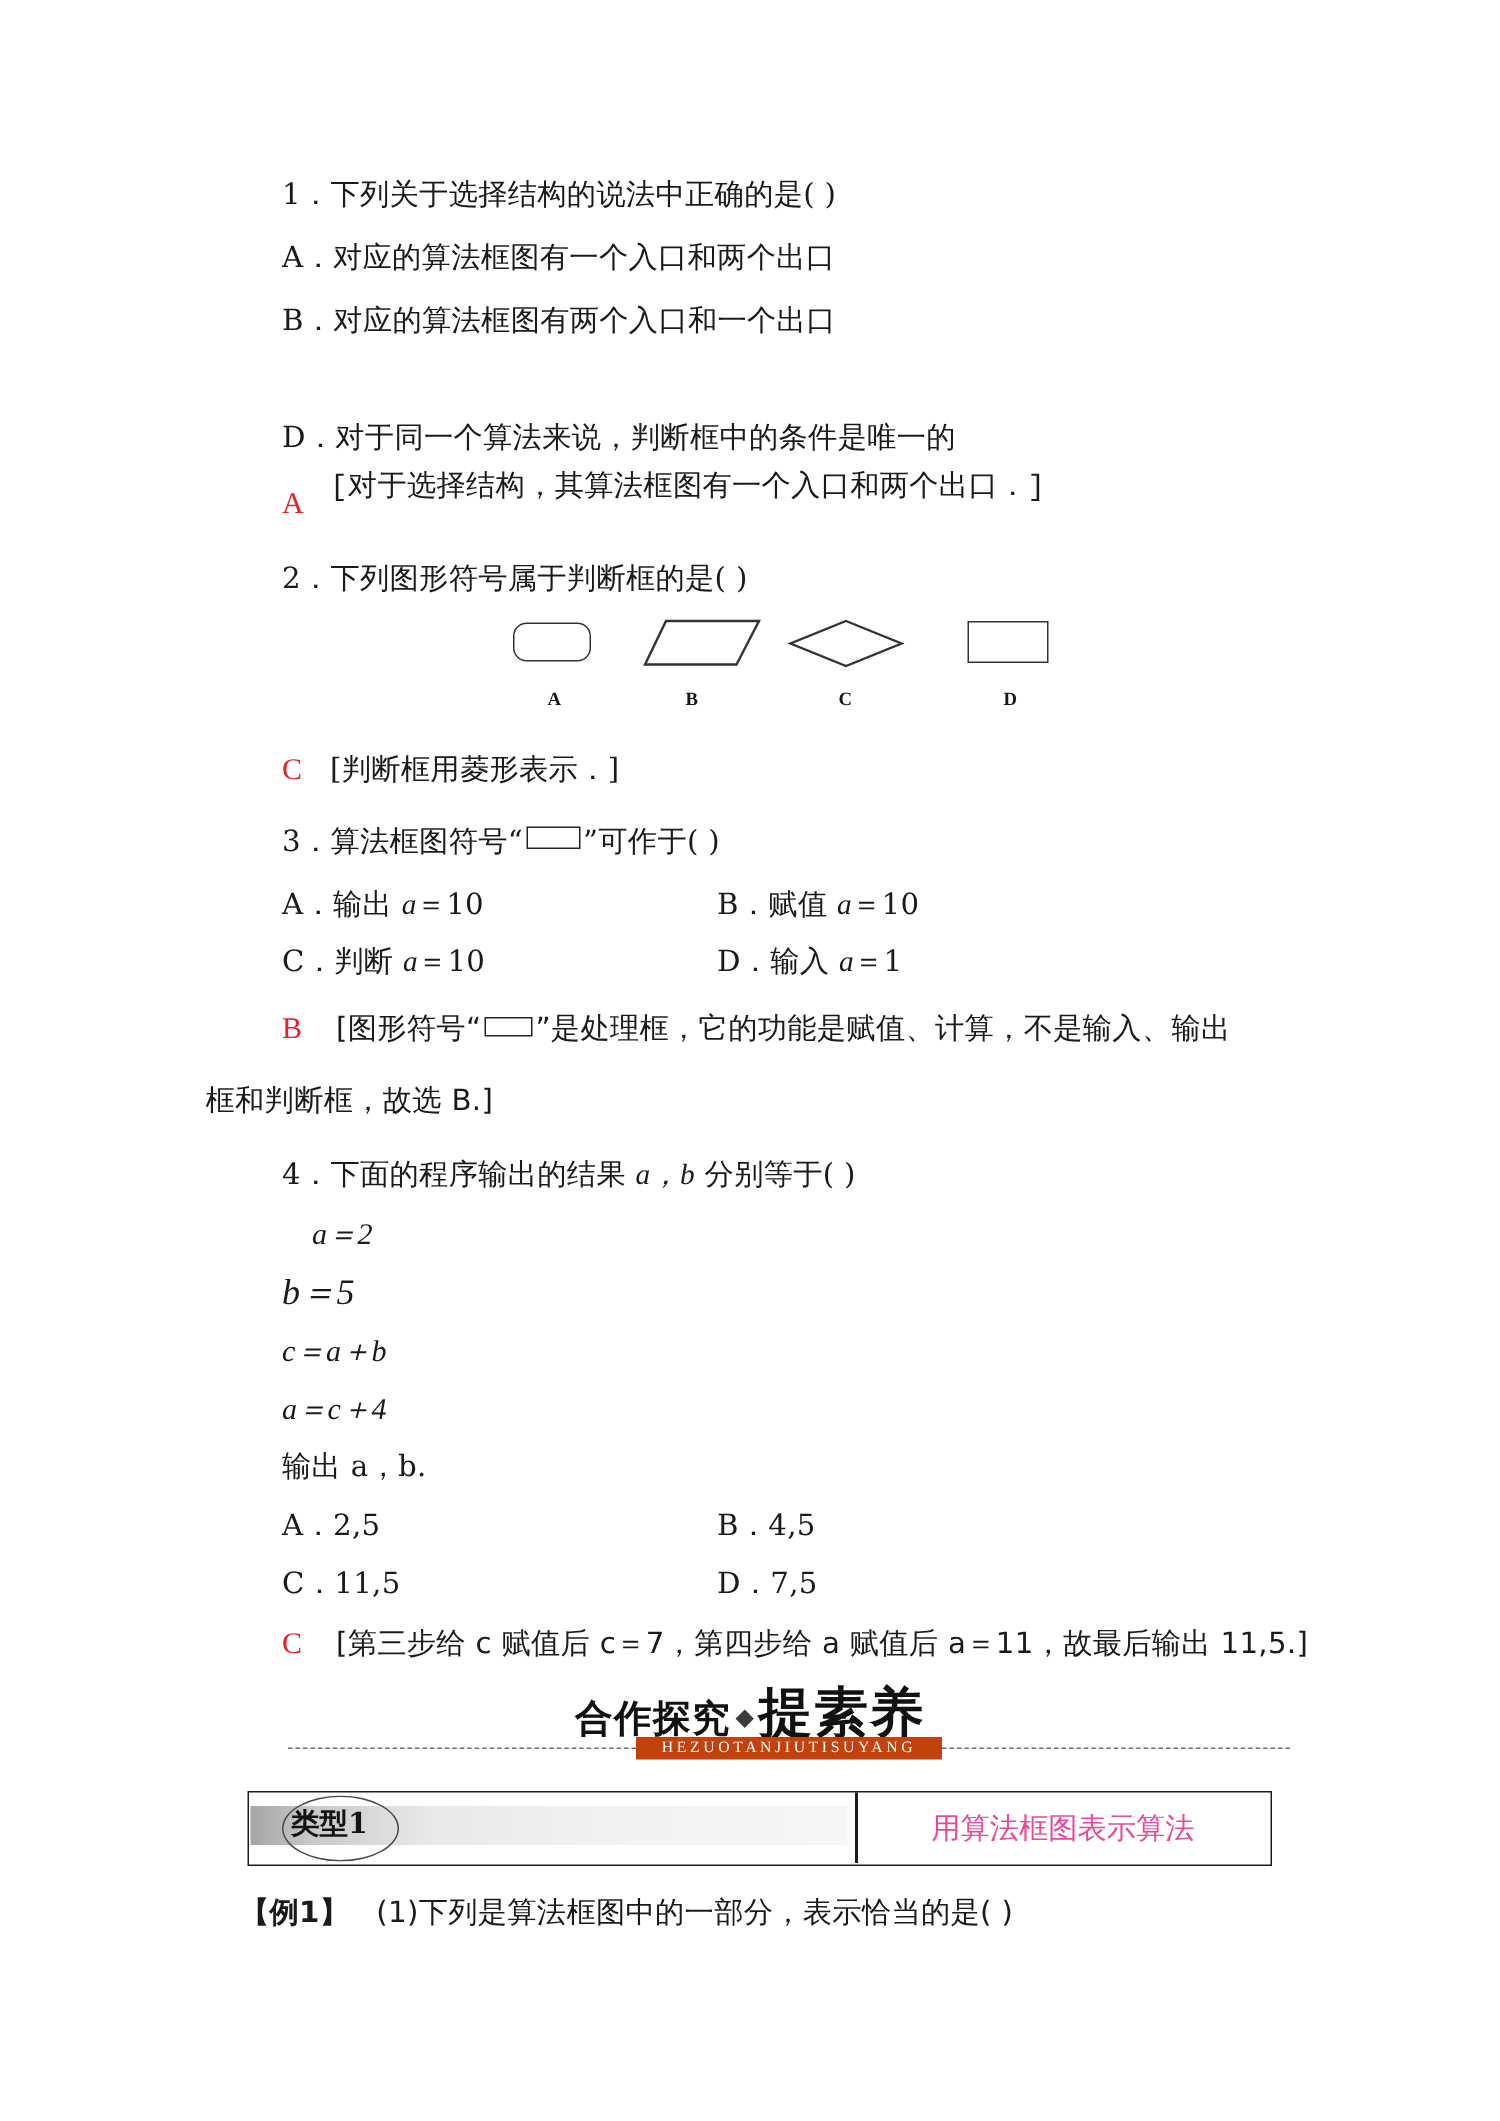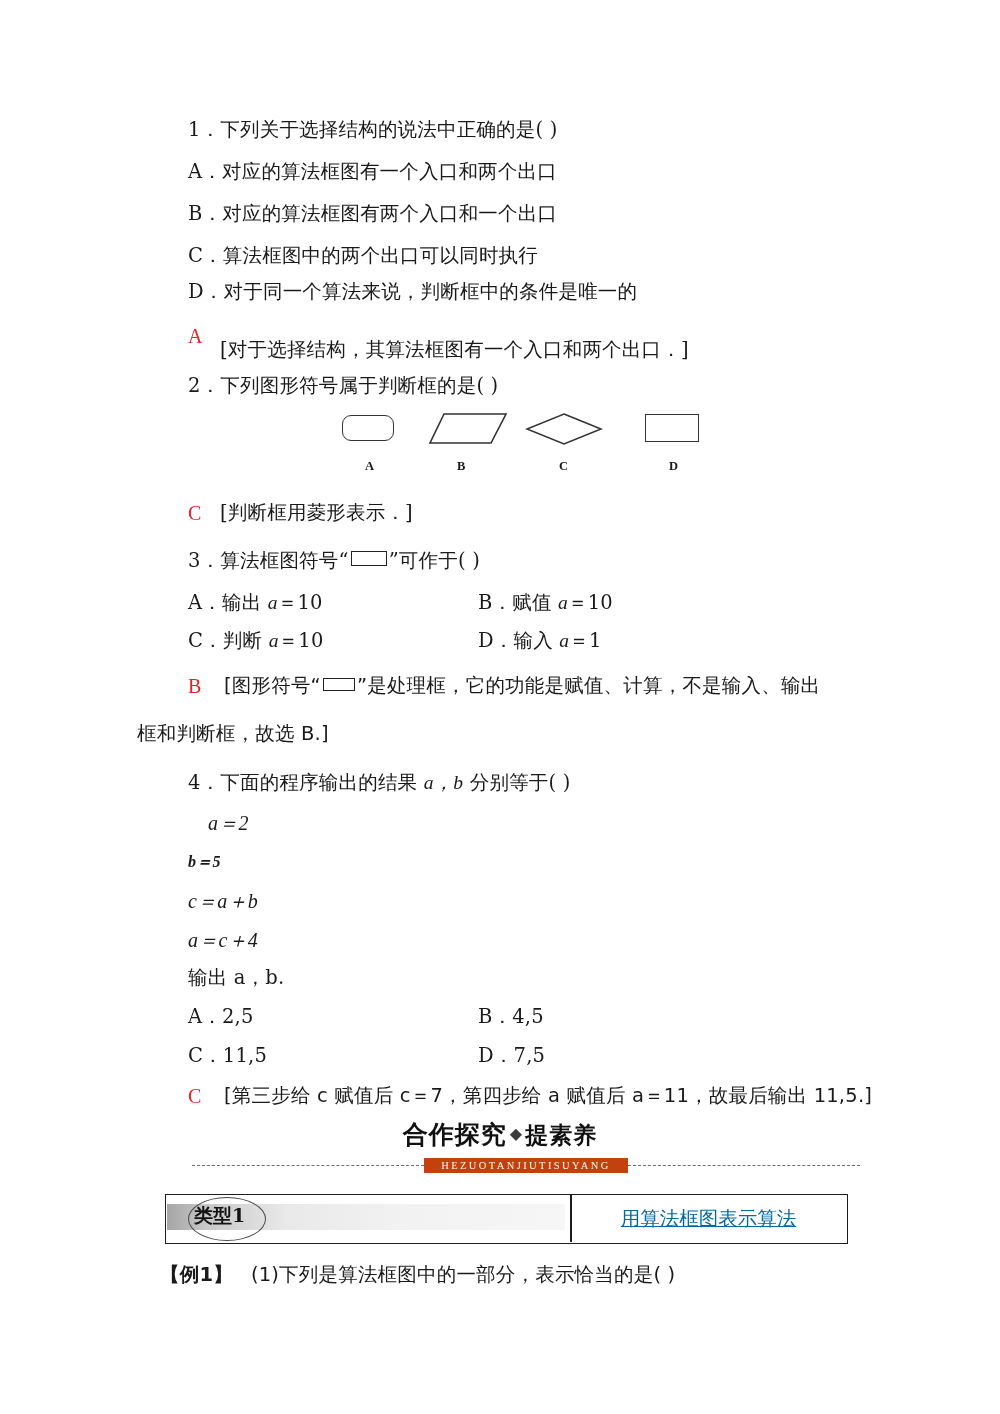--- a/index.html
+++ b/index.html
@@ -94,21 +94,21 @@
     left: 0; top: 0;
     width: 1000px;
     text-align: center;
     font-family: "DejaVu Sans", "Liberation Sans", sans-serif;
     font-weight: bold;
     color: #111;
     white-space: nowrap;
   }
   .bt-a { font-size: 25px; letter-spacing: 1px; }
   .bt-arrow { font-size: 16px; color: #3b3b3b; padding: 0 3px; position: relative; top: -4px; }
-  .bt-b { font-size: 23px; letter-spacing: 1px; }
+  .bt-b { font-size: 36px; letter-spacing: 1px; }
   .banner-bar-row {
     position: absolute;
     left: 0; top: 40px;
     width: 1000px;
     height: 16px;
   }
   .dash-left, .dash-right {
     position: absolute;
     top: 7px;
     height: 0;
@@ -177,40 +177,38 @@
   }
   .type-right {
     position: absolute;
     left: 406px; top: 0;
     width: 273px; height: 46.8px;
     display: flex;
     align-items: center;
     justify-content: center;
     font-family: "DejaVu Serif", "Liberation Serif", serif;
     font-size: 19.5px;
-    color: #0369a1;
+    color: #ec4899;
     white-space: nowrap;
-    text-decoration: underline;
   }
 </style>
 </head>
 <body>
 
 <div class="page">
 
   <div class="line han q-stem" style="top:117px;">
     <span>1．</span><span>下列关于选择结构的说法中正确的是(        )</span>
   </div>
   <div class="line han q-opt" style="top:159px;">A．对应的算法框图有一个入口和两个出口</div>
   <div class="line han q-opt" style="top:201px;">B．对应的算法框图有两个入口和一个出口</div>
-  <div class="line han q-opt" style="top:243px;">C．算法框图中的两个出口可以同时执行</div>
   <div class="line han q-opt" style="top:279px;">D．对于同一个算法来说，判断框中的条件是唯一的</div>
 
   <div class="line num red ans-mark" style="top:323px;font-size:20px;">A</div>
-  <div class="line han ans-body" style="top:337px;">[对于选择结构，其算法框图有一个入口和两个出口．]</div>
+  <div class="line han ans-body" style="top:312px;font-family:Liberation Mono, monospace;">[对于选择结构，其算法框图有一个入口和两个出口．]</div>
 
   <div class="line han q-stem" style="top:373px;">
     <span>2．</span><span>下列图形符号属于判断框的是(        )</span>
   </div>
 
   <div class="shape-row">
 
     <div class="shp rounded-rect" style="left:342px; top:415px; width:52px; height:26px;"></div>
     <div class="shp-label" style="left:365px; top:459px;">A</div>
 
@@ -252,21 +250,21 @@
   <div class="line sans-han" style="left:224px; top:673px;">
     <span>[图形符号“</span><span class="inline-rect" style="width:32px;height:13px;"></span><span>”是处理框，它的功能是赋值、计算，不是输入、输出</span>
   </div>
   <div class="line sans-han flush" style="top:721px;">框和判断框，故选 B.]</div>
 
   <div class="line han q-stem" style="top:770px;">
     <span>4．</span><span>下面的程序输出的结果 </span><span class="ital">a，b</span><span> 分别等于(        )</span>
   </div>
 
   <div class="line ital q-stem" style="top:810px; font-size:20px;margin-left:20px;">a＝2</div>
-  <div class="line ital q-stem" style="top:849px; font-size:16px;font-weight:bold;">b＝5</div>
+  <div class="line ital q-stem" style="top:849px; font-size:24px;">b＝5</div>
   <div class="line ital q-stem" style="top:888px; font-size:20px;">c＝a＋b</div>
   <div class="line ital q-stem" style="top:927px; font-size:20px;">a＝c＋4</div>
   <div class="line han q-stem" style="top:965px;">输出 a，b.</div>
 
   <div class="line han q-opt" style="top:1004px;">A．2,5</div>
   <div class="line han q-optB" style="top:1004px;">B．4,5</div>
   <div class="line han q-opt" style="top:1043px;">C．11,5</div>
   <div class="line han q-optB" style="top:1043px;">D．7,5</div>
 
   <div class="line num red ans-mark" style="top:1083px;font-size:20px;">C</div>

